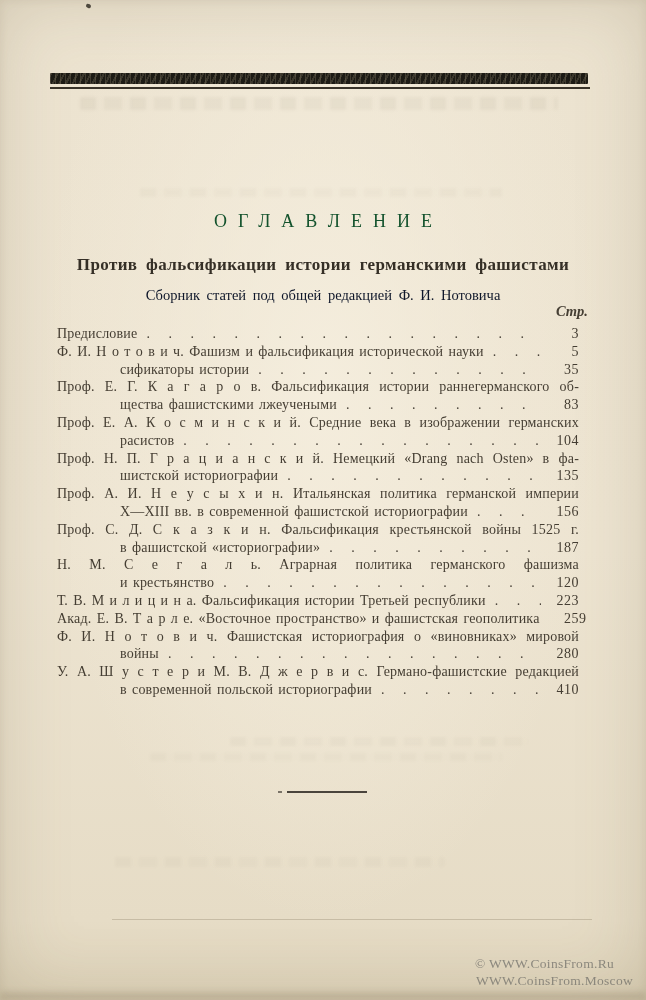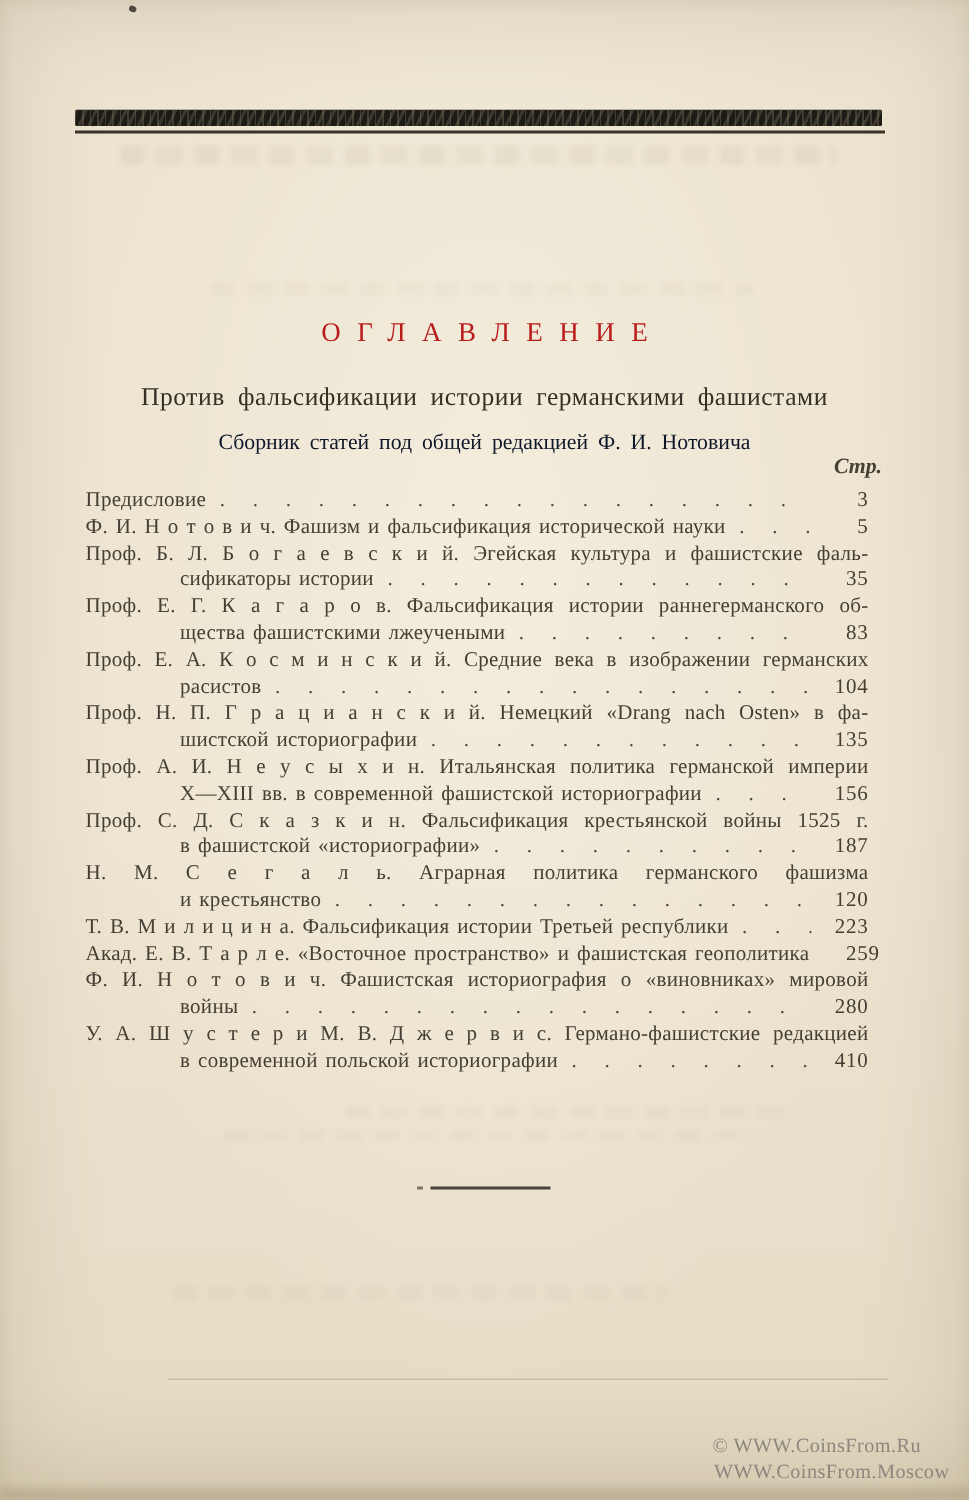--- a/index.html
+++ b/index.html
@@ -37,25 +37,25 @@
     border-radius: 1px;
   }
   .top-rule {
     position: absolute; left: 50px; top: 87px; width: 540px; height: 2px;
     background: #393329;
   }
 
   .page-title {
     position: absolute; left: 0; top: 211px; width: 646px;
     text-align: center; font-size: 18px; letter-spacing: 11px; text-indent: 11px;
-    color: #b91c1c; font-weight: 500;
+    color: #14532d; font-weight: 500;
   }
   .page-subtitle {
     position: absolute; left: 0; top: 255px; width: 646px;
-    text-align: center; font-size: 17px; font-weight: normal;
+    text-align: center; font-size: 17px; font-weight: bold;
     word-spacing: 4px; letter-spacing: 0.4px; color: #352f26;
   }
   .editor-line {
     position: absolute; left: 0; top: 287px; width: 646px;
     text-align: center; font-size: 14.5px; word-spacing: 3px; color: #0f172a;
   }
   .page-col-label {
     position: absolute; top: 303px; right: 58px;
     font-style: italic; font-size: 14.5px; color: #46403.5;
     color: #463f34;
@@ -147,25 +147,20 @@
     <div class="toc-row">
     <span class="text">Предисловие</span>
     <span class="dots"></span>
     <span class="page-num">3</span>
   </div>
     <div class="toc-row">
     <span class="text">Ф. И. Н о т о в и ч. Фашизм и фальсификация исторической науки</span>
     <span class="dots"></span>
     <span class="page-num">5</span>
   </div>
-    <div class="toc-row fill">
-    <span class="text">Проф. Б. Л. Б о г а е в с к и й. Эгейская культура и фашистские фаль-</span>
-    
-    
-  </div>
     <div class="toc-row indent">
     <span class="text">сификаторы истории</span>
     <span class="dots"></span>
     <span class="page-num">35</span>
   </div>
     <div class="toc-row fill">
     <span class="text">Проф. Е. Г. К а г а р о в. Фальсификация истории раннегерманского об-</span>
     
     
   </div>

